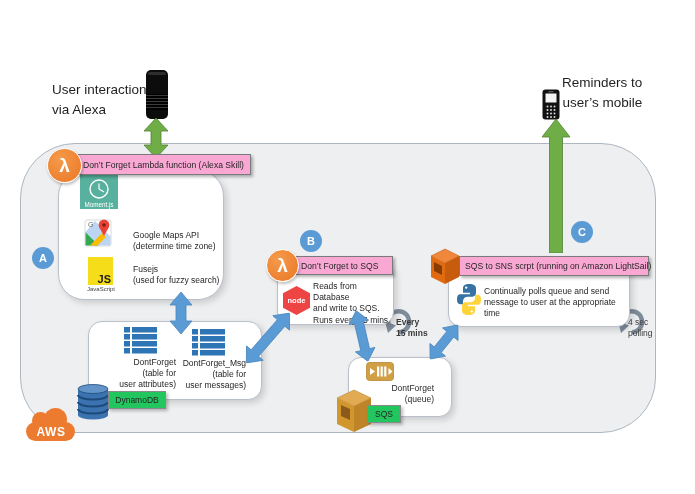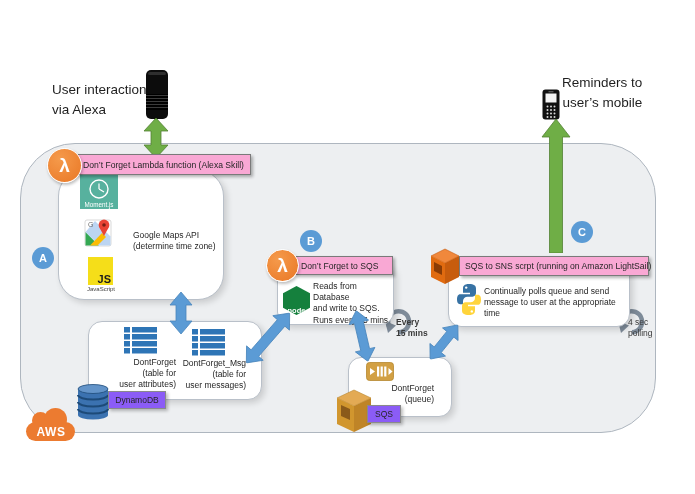--- a/index.html
+++ b/index.html
@@ -8,21 +8,21 @@
   .abs{position:absolute;}
   
   .boundary{left:20px;top:143px;width:634px;height:288px;background:#edeff1;
             border:1px solid #aeb6bf;border-radius:55px;}
   
   .wbox{background:#fff;border:1px solid #b9c0c9;box-shadow:3px 3px 6px rgba(0,0,0,.15);}
   
   .titlebox{background:#f9a8d4;border:1px solid #7a7a7a;box-shadow:2px 2px 3px rgba(0,0,0,.3);
             font-size:8.6px;display:flex;align-items:center;padding:0 5px;white-space:nowrap;
             color:#262626;z-index:6;}
-  .tagbox{background:#8b5cf6;border:1px solid #8a8a8a;box-shadow:2px 2px 3px rgba(0,0,0,.25);
+  .tagbox{background:#22c55e;border:1px solid #8a8a8a;box-shadow:2px 2px 3px rgba(0,0,0,.25);
           font-size:8.5px;display:flex;align-items:center;justify-content:center;z-index:6;color:#262626;}
   .body{font-size:8.5px;white-space:pre-line;line-height:1.32;color:#262626;}
   .clabel{text-align:right;font-size:8.5px;white-space:pre-line;line-height:1.3;color:#262626;}
   .bigtext{font-size:13.5px;color:#1f1f1f;white-space:pre-line;line-height:1.5;}
   .marker{width:22px;height:22px;border-radius:50%;background:#5b9bd5;color:#fff;font-size:11px;
           font-weight:bold;display:flex;align-items:center;justify-content:center;z-index:7;}
   .lam{border-radius:50%;background:radial-gradient(circle at 35% 30%, #f59a4b, #e97725);
        color:#fff;display:flex;align-items:center;justify-content:center;border:1px solid #fff;
        box-shadow:1px 2px 3px rgba(0,0,0,.25);z-index:7;font-size:19px;font-weight:bold;}
   .z1{z-index:1}.z2{z-index:2}.z3{z-index:3}.z4{z-index:4}.z5{z-index:5}
@@ -32,23 +32,23 @@
   .echo:after{content:"";position:absolute;left:0;right:0;top:24px;height:16px;
               background:repeating-linear-gradient(0deg,#000 0 2px,#3b3b3b 2px 3px);}
   
   .moment{left:80px;top:175px;width:38px;height:34px;background:#57b19e;z-index:5;}
   .moment .mlabel{position:absolute;bottom:1px;left:0;right:0;text-align:center;color:#fff;font-size:6.3px;}
   
   .jsicon{left:88px;top:257px;width:25px;height:28px;background:#f5de19;z-index:5;position:absolute;}
   .jsicon .jstext{position:absolute;right:2px;bottom:0px;font-size:11px;font-weight:bold;color:#1c1c1c;}
   .jslabel{left:82px;top:286px;width:38px;text-align:center;font-size:6px;color:#444;z-index:5;}
   
-  .node{left:283px;top:286px;width:27px;height:29px;background:#15803d;z-index:5;
+  .node{left:283px;top:286px;width:27px;height:29px;background:#ef4444;z-index:5;
         clip-path:polygon(50% 0,100% 25%,100% 75%,50% 100%,0 75%,0 25%);
-        display:flex;align-items:flex-end;justify-content:center;color:#fff;font-size:7.5px;font-weight:bold;}
+        display:flex;align-items:center;justify-content:center;color:#fff;font-size:7.5px;font-weight:bold;}
   
   .cloud{left:25px;top:409px;width:52px;height:33px;z-index:7;}
   .cloud .cbody{position:absolute;bottom:1px;left:1px;width:49px;height:19px;background:#ec7b30;border-radius:10px;}
   .cloud .b1{position:absolute;left:7px;top:3px;width:17px;height:17px;background:#ec7b30;border-radius:50%;}
   .cloud .b2{position:absolute;left:19px;top:-1px;width:23px;height:23px;background:#ec7b30;border-radius:50%;}
   .cloud .ctext{position:absolute;bottom:3px;left:0;right:0;text-align:center;color:#fff;
                 font-weight:bold;font-size:12px;letter-spacing:.5px;}
   .poll{font-size:8.5px;color:#3a3a3a;white-space:pre-line;line-height:1.25;z-index:6;}
 </style>
 </head>
@@ -127,20 +127,21 @@
     <circle cx="20" cy="9" r="5.4" fill="#e94335"></circle>
     <polygon points="15.4,11.5 24.6,11.5 20,20" fill="#e94335"></polygon>
     <circle cx="20" cy="9" r="1.8" fill="#7a1f14"></circle>
   </svg>
   <div class="abs body z5" style="left:133px;top:230px;width:95px;"><span>Google Maps API</span><br><span>(determine time zone)</span></div>
 
   <div class="jsicon">
     <span class="jstext">JS</span>
   </div>
   <div class="abs jslabel">JavaScript</div>
+  <div class="abs body z5" style="left:133px;top:264px;width:95px;"><span>Fusejs</span><br><span>(used for fuzzy search)</span></div>
 
   <svg class="abs z4" style="left:169px;top:292px;" width="24" height="42">
     <polygon points="12,0 23,13 17,13 17,29 23,29 12,42 1,29 7,29 7,13 1,13" fill="#5b9bd5" stroke="#4a86bc" stroke-width="0.8"></polygon>
   </svg>
 
   <div class="abs wbox z2" style="left:88px;top:321px;width:172px;height:77px;border-radius:14px;"></div>
   <svg class="abs z3" style="left:124px;top:327px;" width="33" height="27">
     <g fill="#2e75b6">
       <rect x="0" y="0" width="6" height="5.5"></rect>
         <rect x="8" y="0" width="25" height="5.5"></rect>

